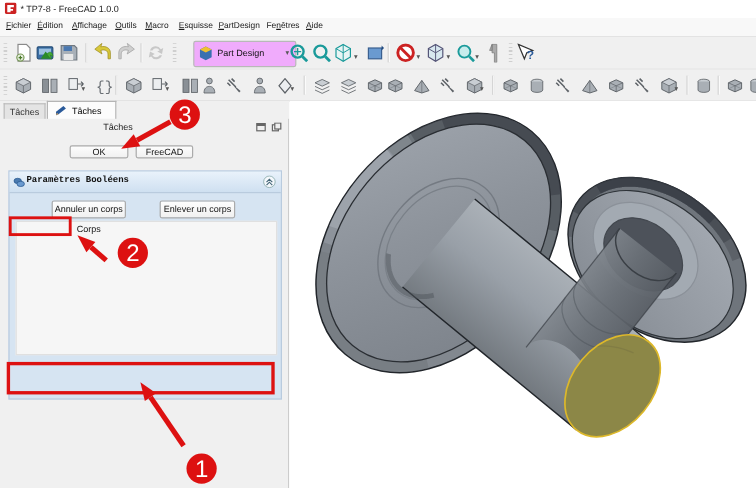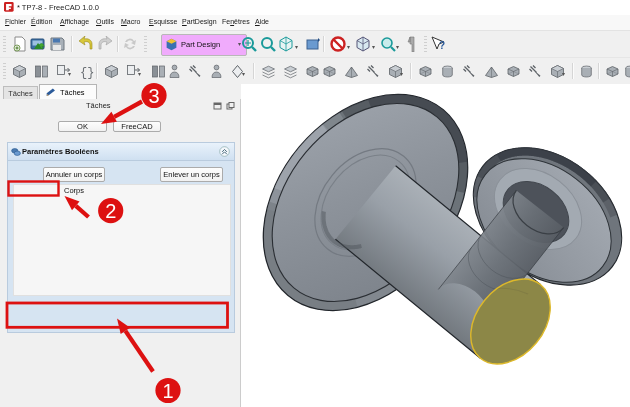--- a/index.html
+++ b/index.html
@@ -34,24 +34,24 @@
     border-bottom:none;color:#000;line-height:15px;}
   
   #panel{left:0;top:99px;width:240px;height:308px;background:#f0f0f0;border-right:1px solid #cccccc;}
   #paneltitle{left:86px;top:2px;font-size:7.5px;color:#222;}
   .btn{position:absolute;background:linear-gradient(#fdfdfd,#f1f1f1);border:1px solid #ababab;
     border-radius:2px;font-size:7.5px;color:#111;text-align:center;}
   #btn-ok{left:58px;top:22px;width:47px;height:9px;line-height:9px;}
   #btn-cancel{left:113px;top:22px;width:46px;height:9px;line-height:9px;}
   #group{left:7px;top:43px;width:226px;height:189px;background:#d6e4f2;border:1px solid #b9cbde;}
   #grouphdr{left:0px;top:0px;width:226px;height:17px;
-    background:linear-gradient(#e9f2fb,#cfe0f1);border-bottom:1px solid #b9cbde;}
+    background:linear-gradient(#e9f2fb,#cfe0f1);border-bottom:1px solid #b9cbde;font-family:Liberation Mono, monospace;}
   #grouphdr b{position:absolute;left:14px;top:4px;font-size:7.5px;color:#111;}
   #btn-add{left:35px;top:24px;width:60px;height:13px;line-height:13px;}
-  #btn-rem{left:125px;top:24px;width:61px;height:13px;line-height:13px;margin-left:27px;}
+  #btn-rem{left:125px;top:24px;width:61px;height:13px;line-height:13px;}
   #listbox{left:5px;top:41px;width:216px;height:110px;background:#f6f6f6;border:1px solid #e0e0e0;}
   #corps{left:4px;top:1px;font-size:7.5px;color:#111;margin-left:46px;}
   #combo{left:6px;top:166px;width:204px;height:15px;background:linear-gradient(#fefefe,#ededed);
     border:1px solid #9a9a9a;border-radius:2px;font-size:7.5px;color:#111;}
   
   #view{left:241px;top:84px;width:389px;height:323px;background:#ffffff;}
   
   #scene{left:0;top:0;width:630px;height:407px;pointer-events:none;}
 </style>
 </head>

